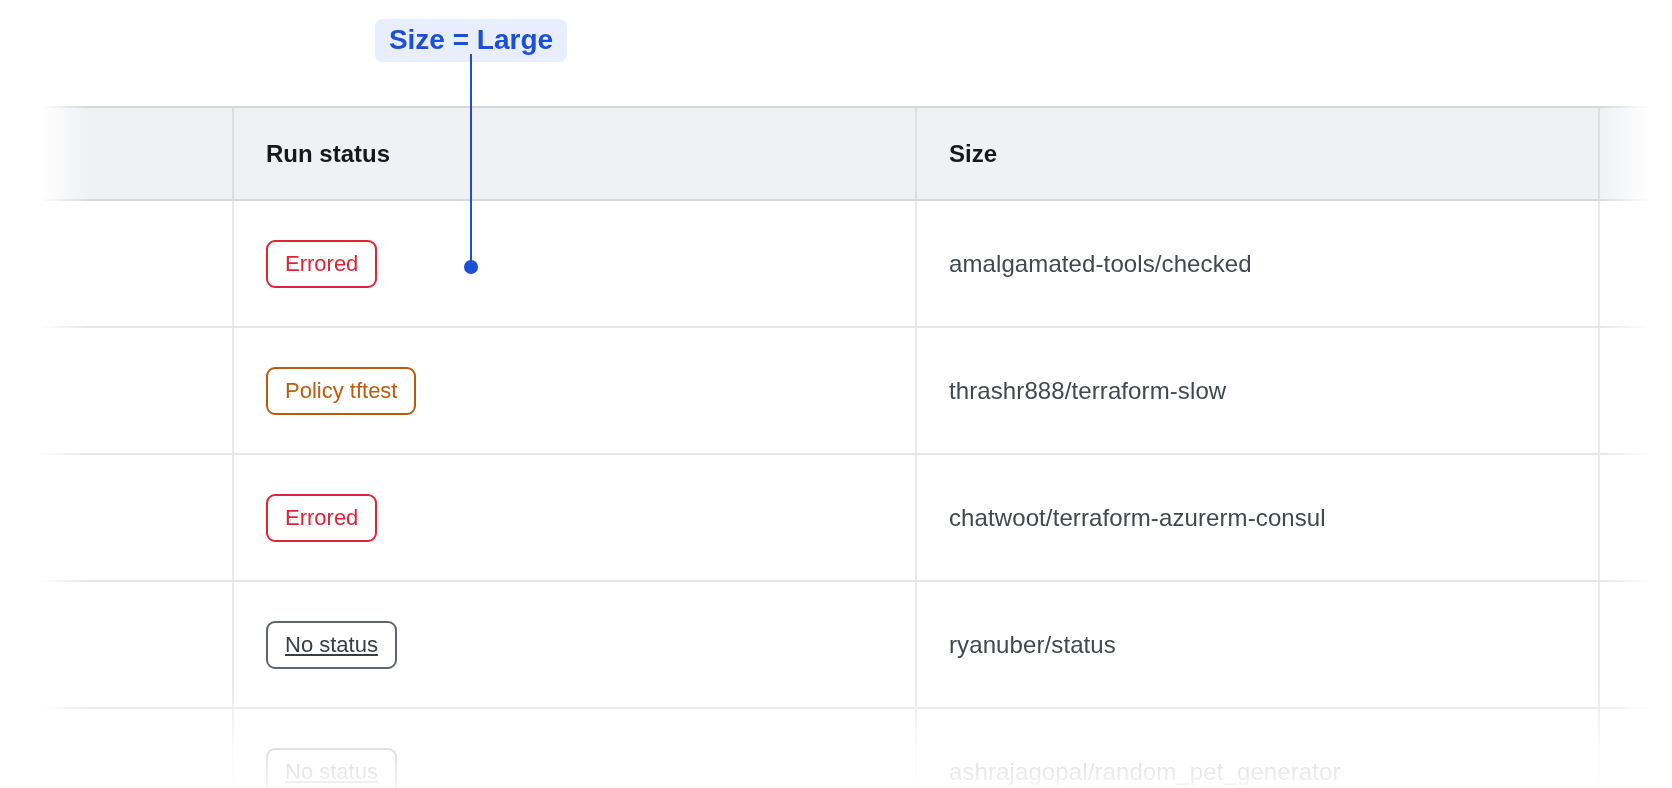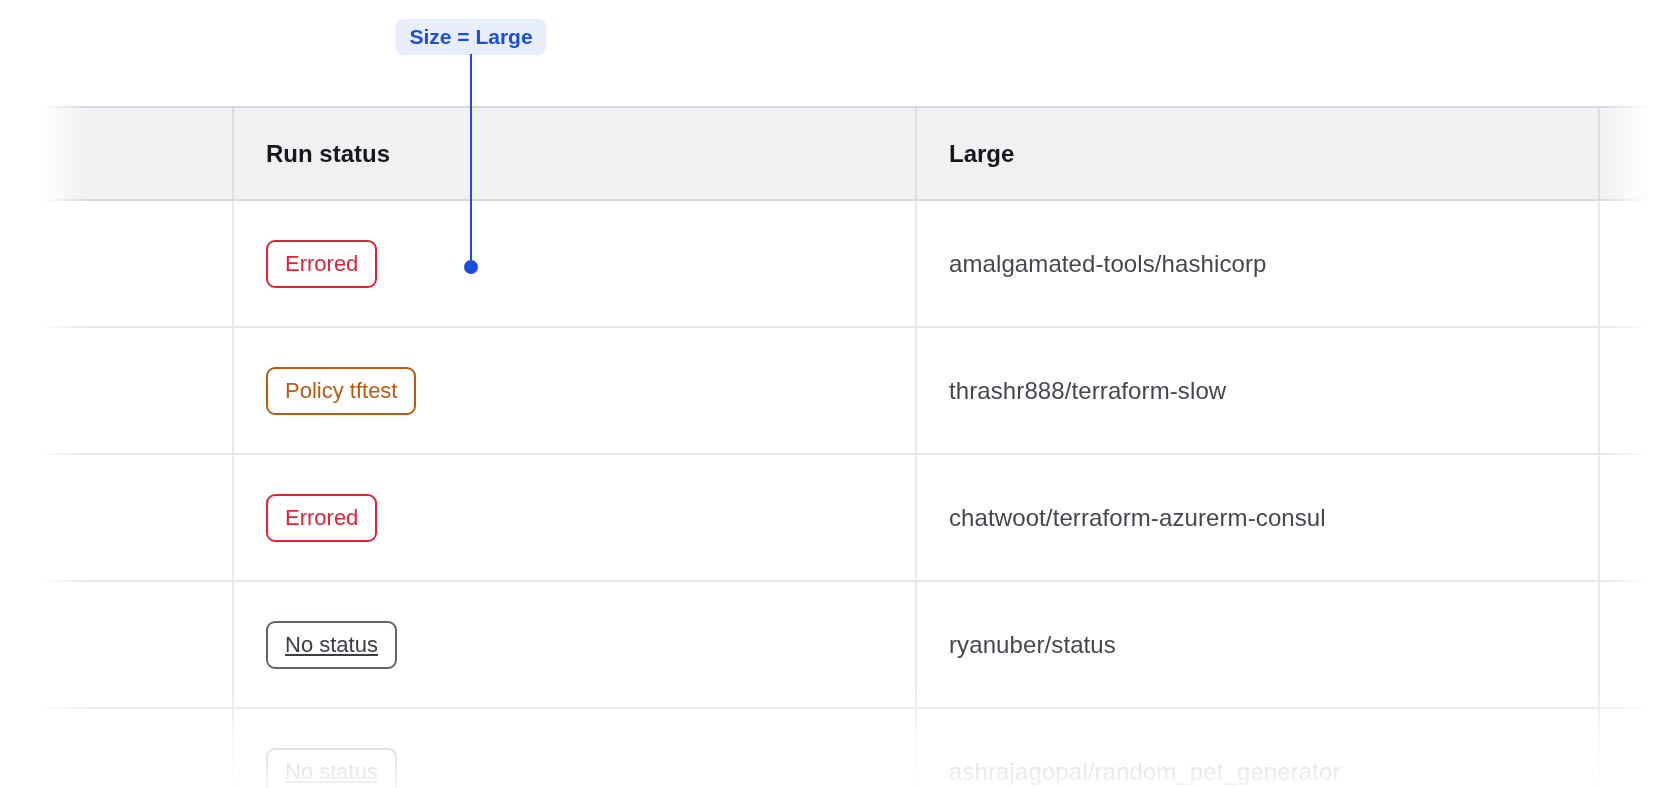--- a/index.html
+++ b/index.html
@@ -88,21 +88,21 @@
 
   
   .annotation { position: absolute; left: 0; top: 0; z-index: 2; pointer-events: none; }
   .anno-pill {
     position: absolute;
     left: 471px;
     top: 19px;
     transform: translateX(-50%);
     background: var(--annotation-pill-bg, #e8eefb);
     color: var(--annotation-blue, #1b4ed9);
-    font-size: 21px;
+    font-size: 28px;
     font-weight: 600;
     line-height: 1;
     padding: 7px 14px 8px 14px;
     border-radius: 8px;
     white-space: nowrap;
   }
   .anno-line {
     position: absolute;
     left: 470px;
     top: 54px;
@@ -145,32 +145,32 @@
       <colgroup>
         <col style="width:233px">
         <col style="width:683px">
         <col style="width:683px">
         <col style="width:181px">
       </colgroup>
       <thead>
         <tr>
           <th></th>
           <th>Run status</th>
-          <th>Large</th>
+          <th>Size</th>
           <th></th>
         </tr>
       </thead>
       <tbody>
           <tr>
       <td></td>
       <td>
         <span class="badge badge-errored">Errored</span>
       </td>
       <td>
-        <span class="repo-name">amalgamated-tools/hashicorp</span>
+        <span class="repo-name">amalgamated-tools/checked</span>
       </td>
       <td></td>
     </tr>
           <tr>
       <td></td>
       <td>
         <span class="badge badge-policy-checked">Policy tftest</span>
       </td>
       <td>
         <span class="repo-name">thrashr888/terraform-slow</span>

